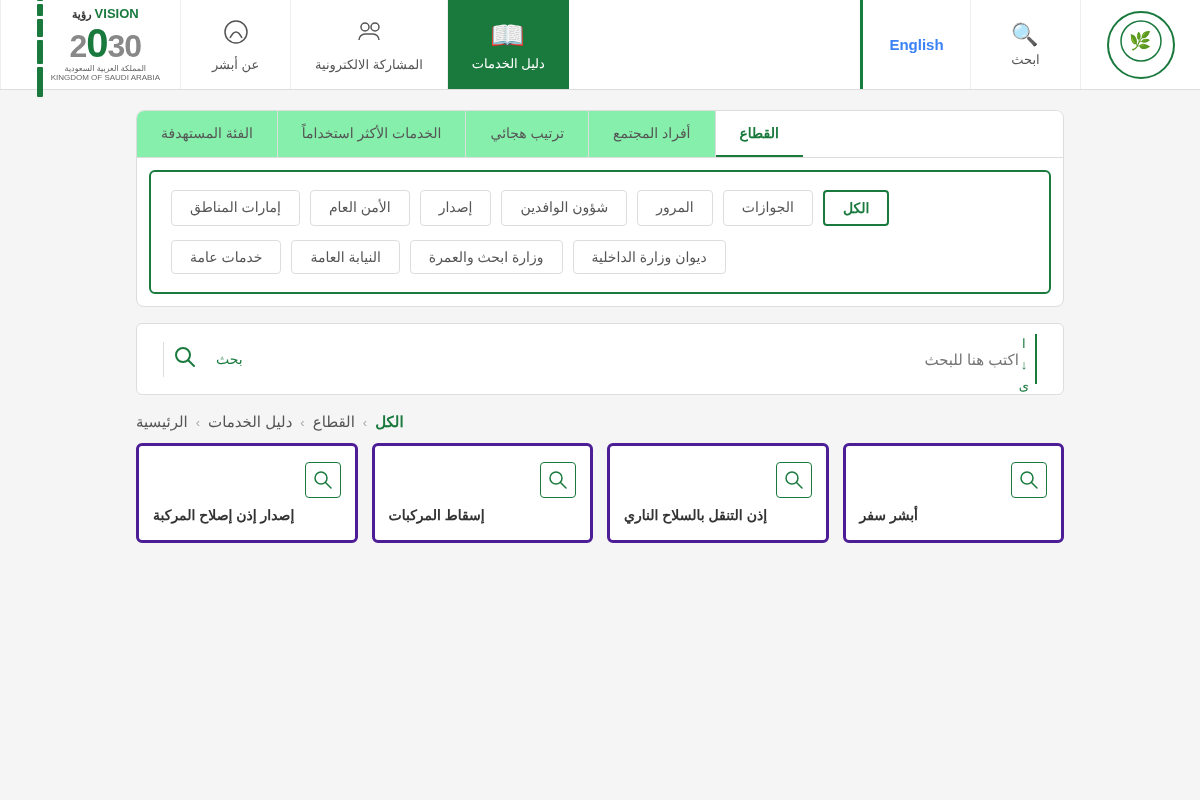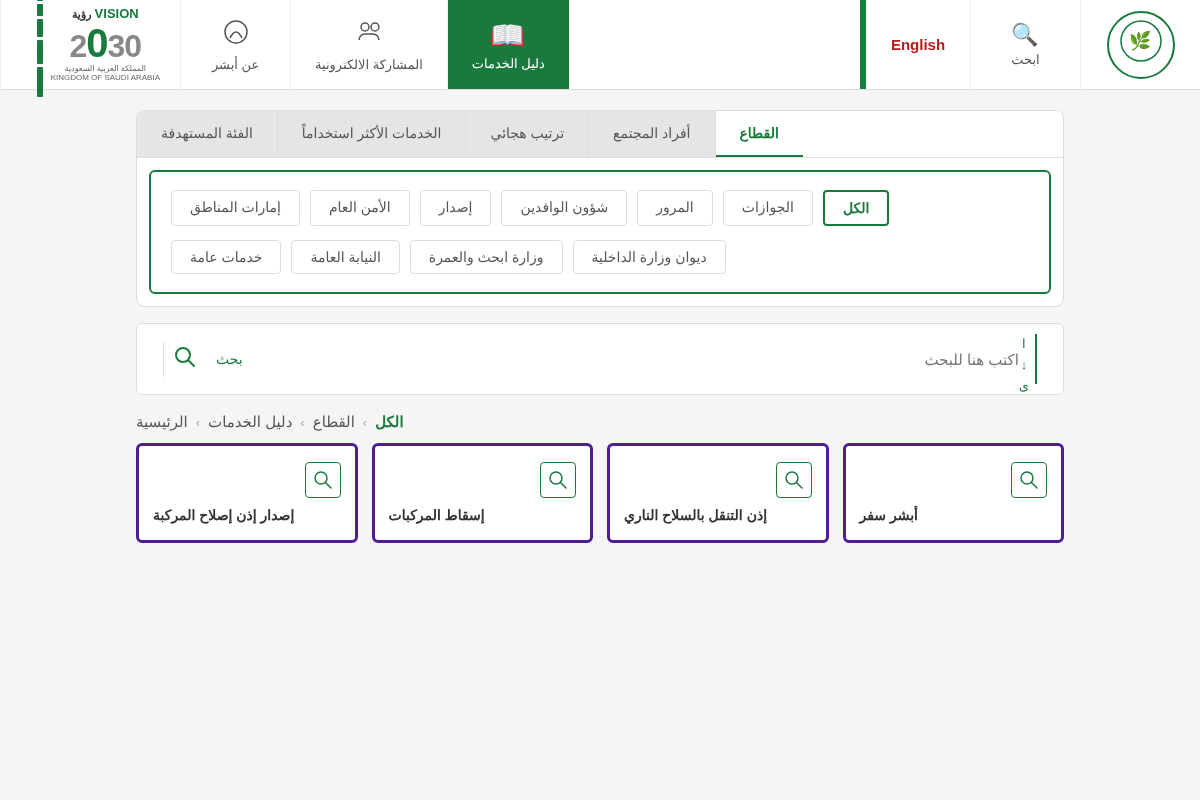--- a/index.html
+++ b/index.html
@@ -55,24 +55,24 @@
     .search-label-top {
       font-size: 13px;
       color: #555;
       margin-top: 4px;
     }
     .header-english {
       display: flex;
       align-items: center;
       justify-content: center;
       width: 110px;
-      border-left: 6px solid #15803d;
+      border-left: 3px solid #15803d;
       font-size: 15px;
       font-weight: bold;
-      color: #b91c1c;
+      color: #3b82f6;
       cursor: pointer;
     }
     .header-nav {
       display: flex;
       align-items: stretch;
       flex: 1;
       justify-content: flex-end;
     }
     .nav-item {
       display: flex;
@@ -148,21 +148,21 @@
       justify-content: flex-end;
       border-bottom: 1px solid #ddd;
       background: #fff;
     }
     .top-tab {
       padding: 14px 24px;
       font-size: 14px;
       color: #555;
       cursor: pointer;
       border-right: 1px solid #ddd;
-      background: #e5e5e5;
+      background: #86efac;
     }
     .top-tab:first-child {
       border-right: none;
     }
     .top-tab.active {
       background: #fff;
       color: #1a7a3e;
       border-bottom: 2px solid #1a7a3e;
       font-weight: bold;
     }

